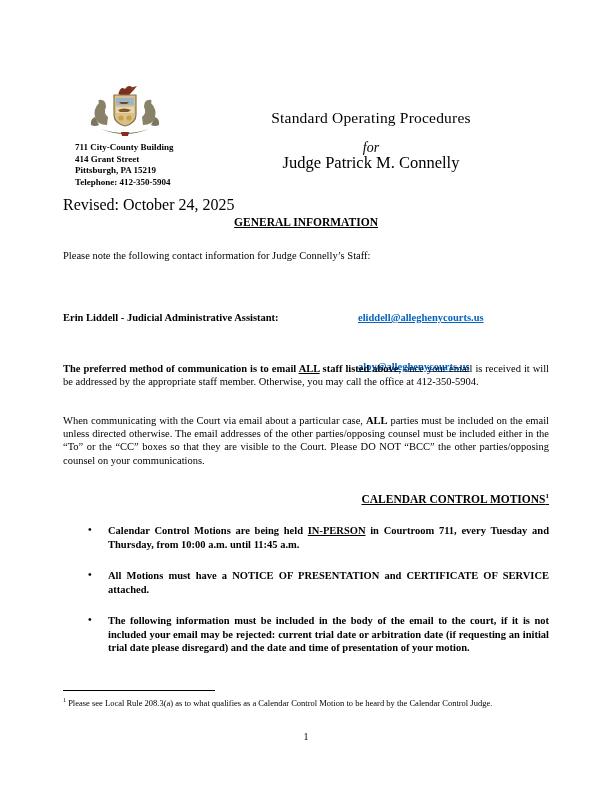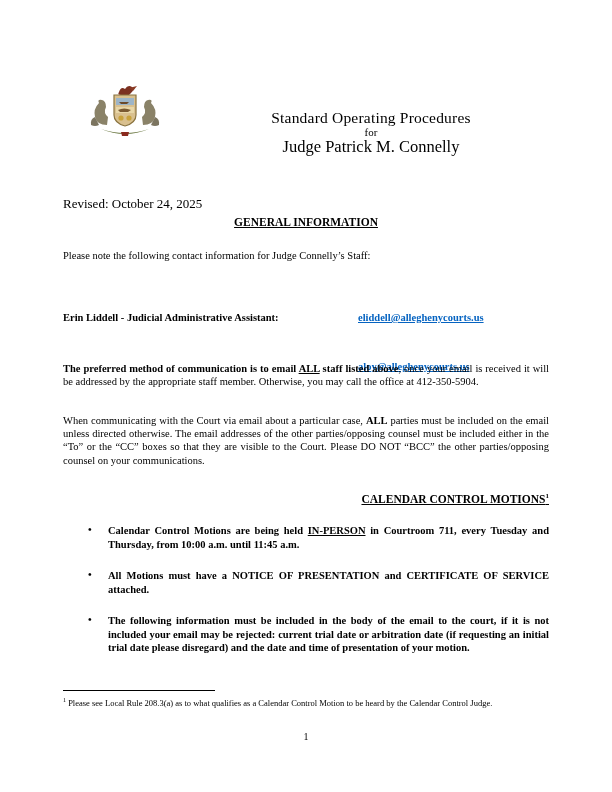--- a/index.html
+++ b/index.html
@@ -5,24 +5,24 @@
   html,body { margin:0; padding:0; background:#ffffff; }
   .page {
     position:relative; width:612px; height:792px; background:#ffffff;
     font-family:"Liberation Serif", serif; color:#000000; overflow:hidden;
   }
   .abs { position:absolute; }
 
   
   .seal { left:85px; top:83px; width:80px; height:56px; }
   .address { left:75px; top:142px; font-size:9px; font-weight:bold; line-height:11.5px; }
-  .revised { left:63px; top:196px; font-size:13px; }
+  .revised { left:63px; top:196px; font-size:16px; }
   .title-block { left:190px; top:109px; width:362px; text-align:center; }
   .title-main { font-size:15.5px; letter-spacing:.2px; }
-  .title-for { font-size:11px; line-height:10px; }
+  .title-for { font-size:14px; font-style:italic; line-height:10px;margin-top:16px; }
   .title-judge { font-size:16.5px; }
 
   
   .section-heading { left:63px; width:486px; text-align:center; font-size:11.5px; font-weight:bold; }
   .section-heading .u { text-decoration:underline; }
   .heading-general { top:216px; }
   .heading-calendar { top:492px;text-align:right; }
   sup { font-size:7px; vertical-align:super; }
 
   
@@ -72,20 +72,26 @@
       <rect x="31" y="24" width="18" height="6" fill="#e8d7a8"></rect>
       <path d="M33 27 q6 -3 13 0 l-3 2 h-8 Z" fill="#7a5a32"></path>
       <circle cx="36" cy="35" r="2.6" fill="#c8a23c"></circle>
       <circle cx="44" cy="35" r="2.6" fill="#c8a23c"></circle>
 
       <path d="M16 46 Q40 56 64 46 Q40 54 16 46 Z" fill="#6d7a45"></path>
       <path d="M36 49 h8 l-1 4 h-6 Z" fill="#8a2a1e"></path>
     </svg>
   </div>
 
+  <div class="abs address">
+    <div>711 City-County Building</div>
+    <div>414 Grant Street</div>
+    <div>Pittsburgh, PA  15219</div>
+    <div>Telephone: 412-350-5904</div>
+  </div>
 
   <div class="abs revised">Revised:  October 24, 2025</div>
 
   <div class="abs title-block">
     <div class="title-main">Standard Operating Procedures</div>
     <div class="title-for">for</div>
     <div class="title-judge">Judge Patrick M. Connelly</div>
   </div>
 
   <div class="abs section-heading heading-general">

